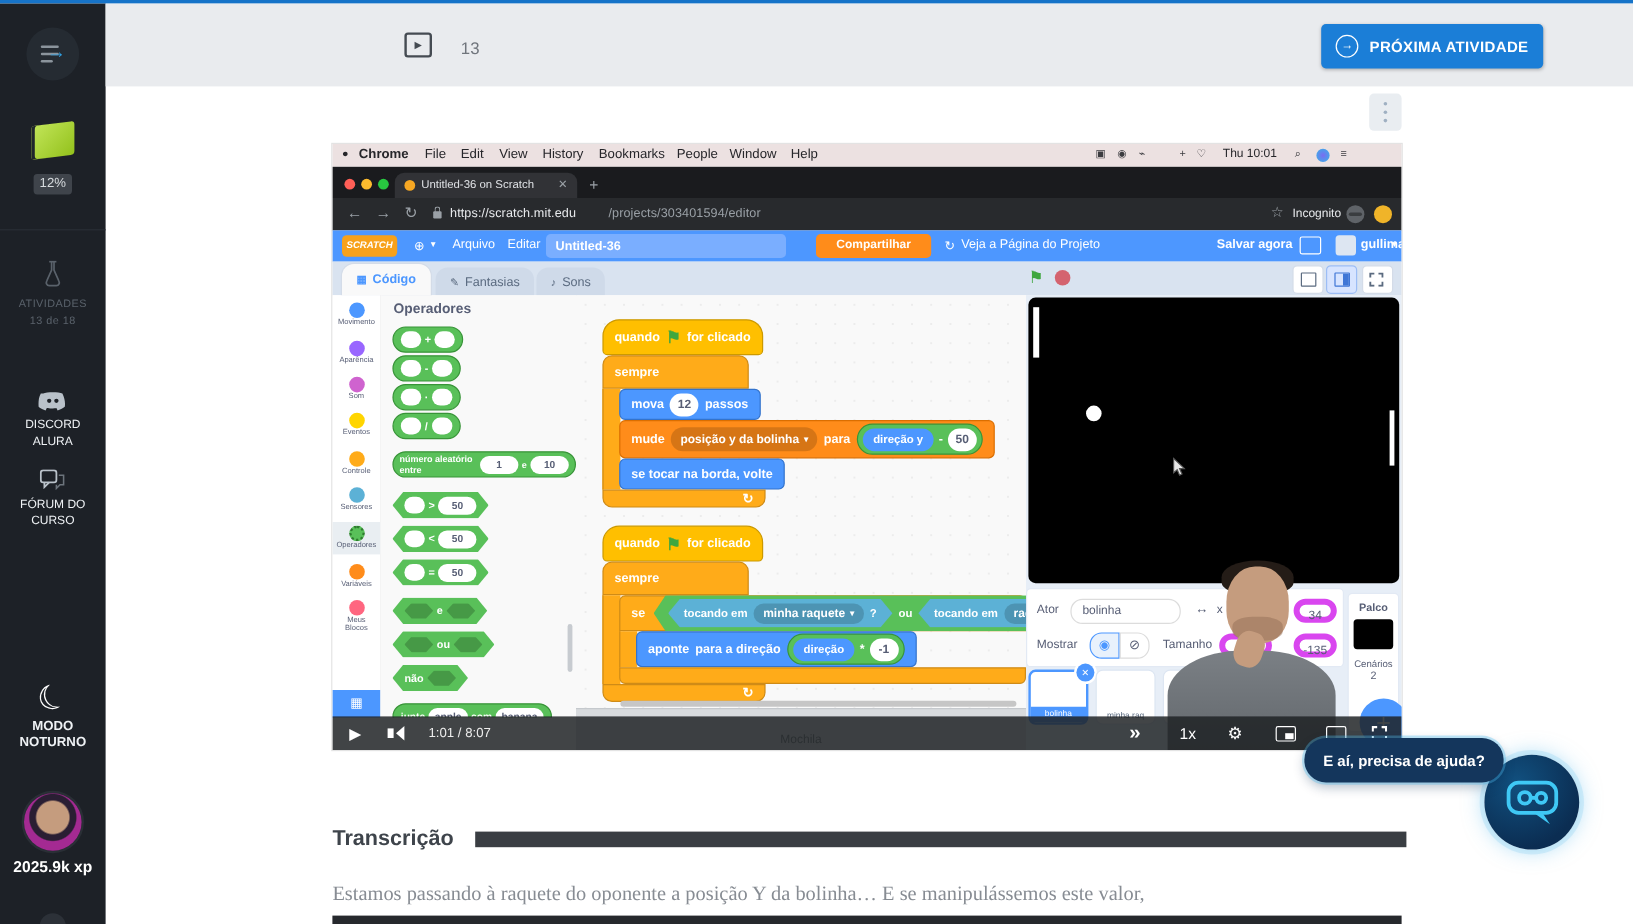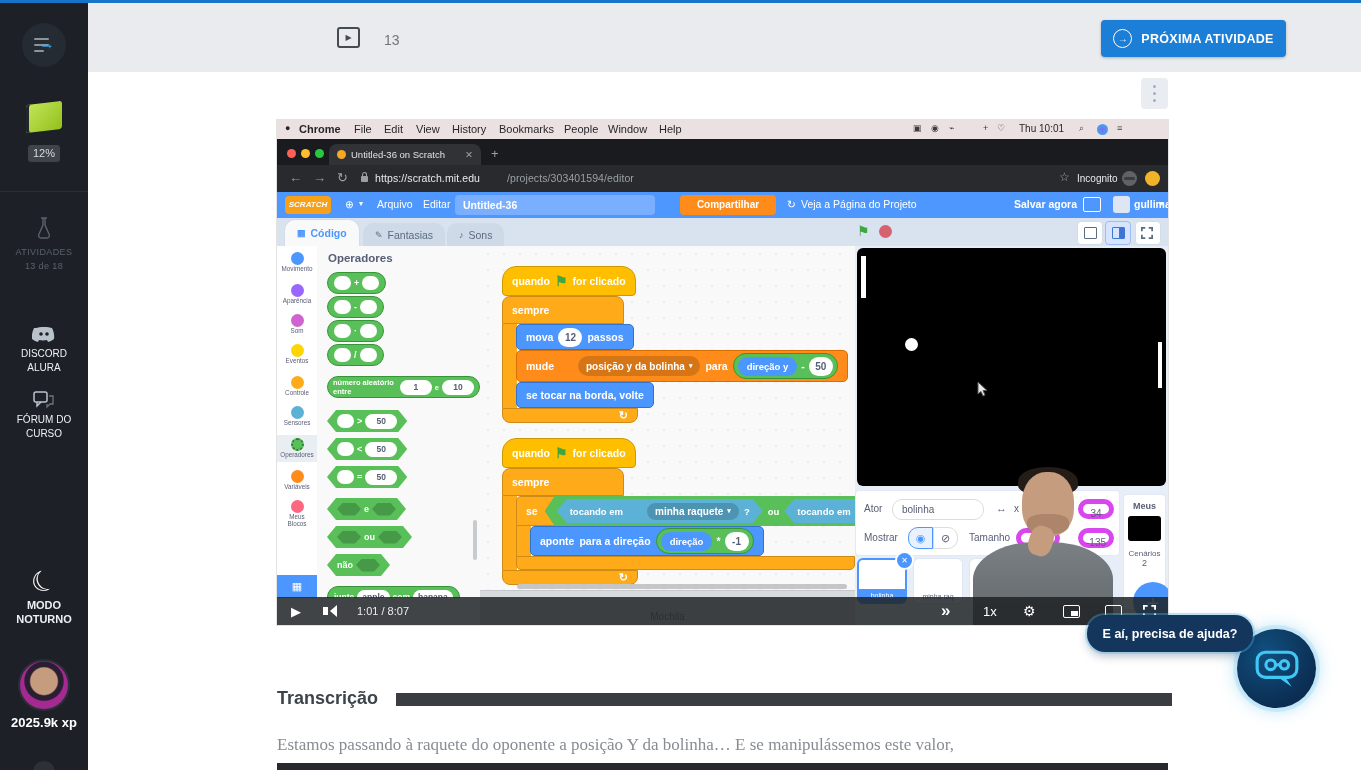--- a/index.html
+++ b/index.html
@@ -112,21 +112,21 @@
           background-image:radial-gradient(#ececec 1px,transparent 1px);background-size:16px 16px;}
   .blk{position:absolute;display:flex;align-items:center;gap:5px;color:#fff;font-weight:bold;font-size:10.5px;
        padding:0 9px;box-sizing:border-box;white-space:nowrap;}
   .hat{background:#ffbf00;border:1px solid #cc9900;border-radius:14px 14px 4px 4px;height:30px;}
   .ctop{background:#ffab19;border:1px solid #cf8b17;border-radius:8px 8px 0 0;height:28px;}
   .carm{background:#ffab19;border-left:1px solid #cf8b17;width:14px;}
   .cbot{background:#ffab19;border:1px solid #cf8b17;border-radius:0 0 8px 8px;height:15px;justify-content:flex-end;}
   .mblu{background:#4c97ff;border:1px solid #3373cc;border-radius:5px;height:26px;}
   .vorn{background:#ff8c1a;border:1px solid #db6e00;border-radius:5px;height:32px;}
   .ddp{background:rgba(0,0,0,.16);border-radius:999px;height:20px;display:flex;align-items:center;
-       gap:4px;padding:0 8px;font-size:10px;margin-left:19px;}
+       gap:4px;padding:0 8px;font-size:10px;}
   .goval{background:#59c059;border:1px solid #389438;border-radius:999px;height:24px;display:flex;
          align-items:center;gap:4px;padding:0 4px;}
   .bpill{background:#4c97ff;border-radius:999px;height:19px;display:flex;align-items:center;padding:0 9px;font-size:9.5px;}
   .wnum{background:#fff;color:#575e75;border-radius:999px;height:19px;min-width:24px;display:flex;
         align-items:center;justify-content:center;font-size:10px;font-weight:bold;}
   .shex{clip-path:polygon(10px 0,calc(100% - 10px) 0,100% 50%,calc(100% - 10px) 100%,10px 100%,0 50%);
         background:#5cb1d6;height:24px;display:flex;align-items:center;gap:5px;padding:0 13px;font-size:9.5px;}
   .ohex{clip-path:polygon(10px 0,calc(100% - 10px) 0,100% 50%,calc(100% - 10px) 100%,10px 100%,0 50%);
         background:#59c059;height:30px;display:flex;align-items:center;gap:5px;padding:0 4px 0 12px;font-size:9.5px;}
   .backpack{left:203px;top:470px;width:375px;height:35px;background:#d8dbde;border-top:1px solid #c5c9cd;
@@ -581,21 +581,21 @@
         <span class="numoval" style="left:222px;top:8px;width:36px;">34</span>
         <span style="position:absolute;left:8px;top:41px;">Mostrar</span>
         <span class="eyebtn on" style="left:52px;top:36px;"><span>◉</span></span>
         <span class="eyebtn off" style="left:77px;top:36px;"><span>⊘</span></span>
         <span style="position:absolute;left:113px;top:41px;">Tamanho</span>
         <span class="numoval" style="left:160px;top:37px;width:44px;">100</span>
         <span class="numoval" style="left:222px;top:37px;width:36px;">-135</span>
       </div>
 
       <div class="rightcard">
-        <div style="margin-top:6px;font-weight:bold;">Meus</div>
+        <div style="margin-top:6px;font-weight:bold;">Palco</div>
         <div class="stthumb"></div>
         <div style="margin-top:8px;font-size:8px;">Cenários</div>
         <div>2</div>
       </div>
 
       <div class="spcard sel" style="left:2px;">
         <span class="spbadge"><span>✕</span></span>
         <span class="nm">bolinha</span>
       </div>
       <div class="spcard" style="left:58px;">

